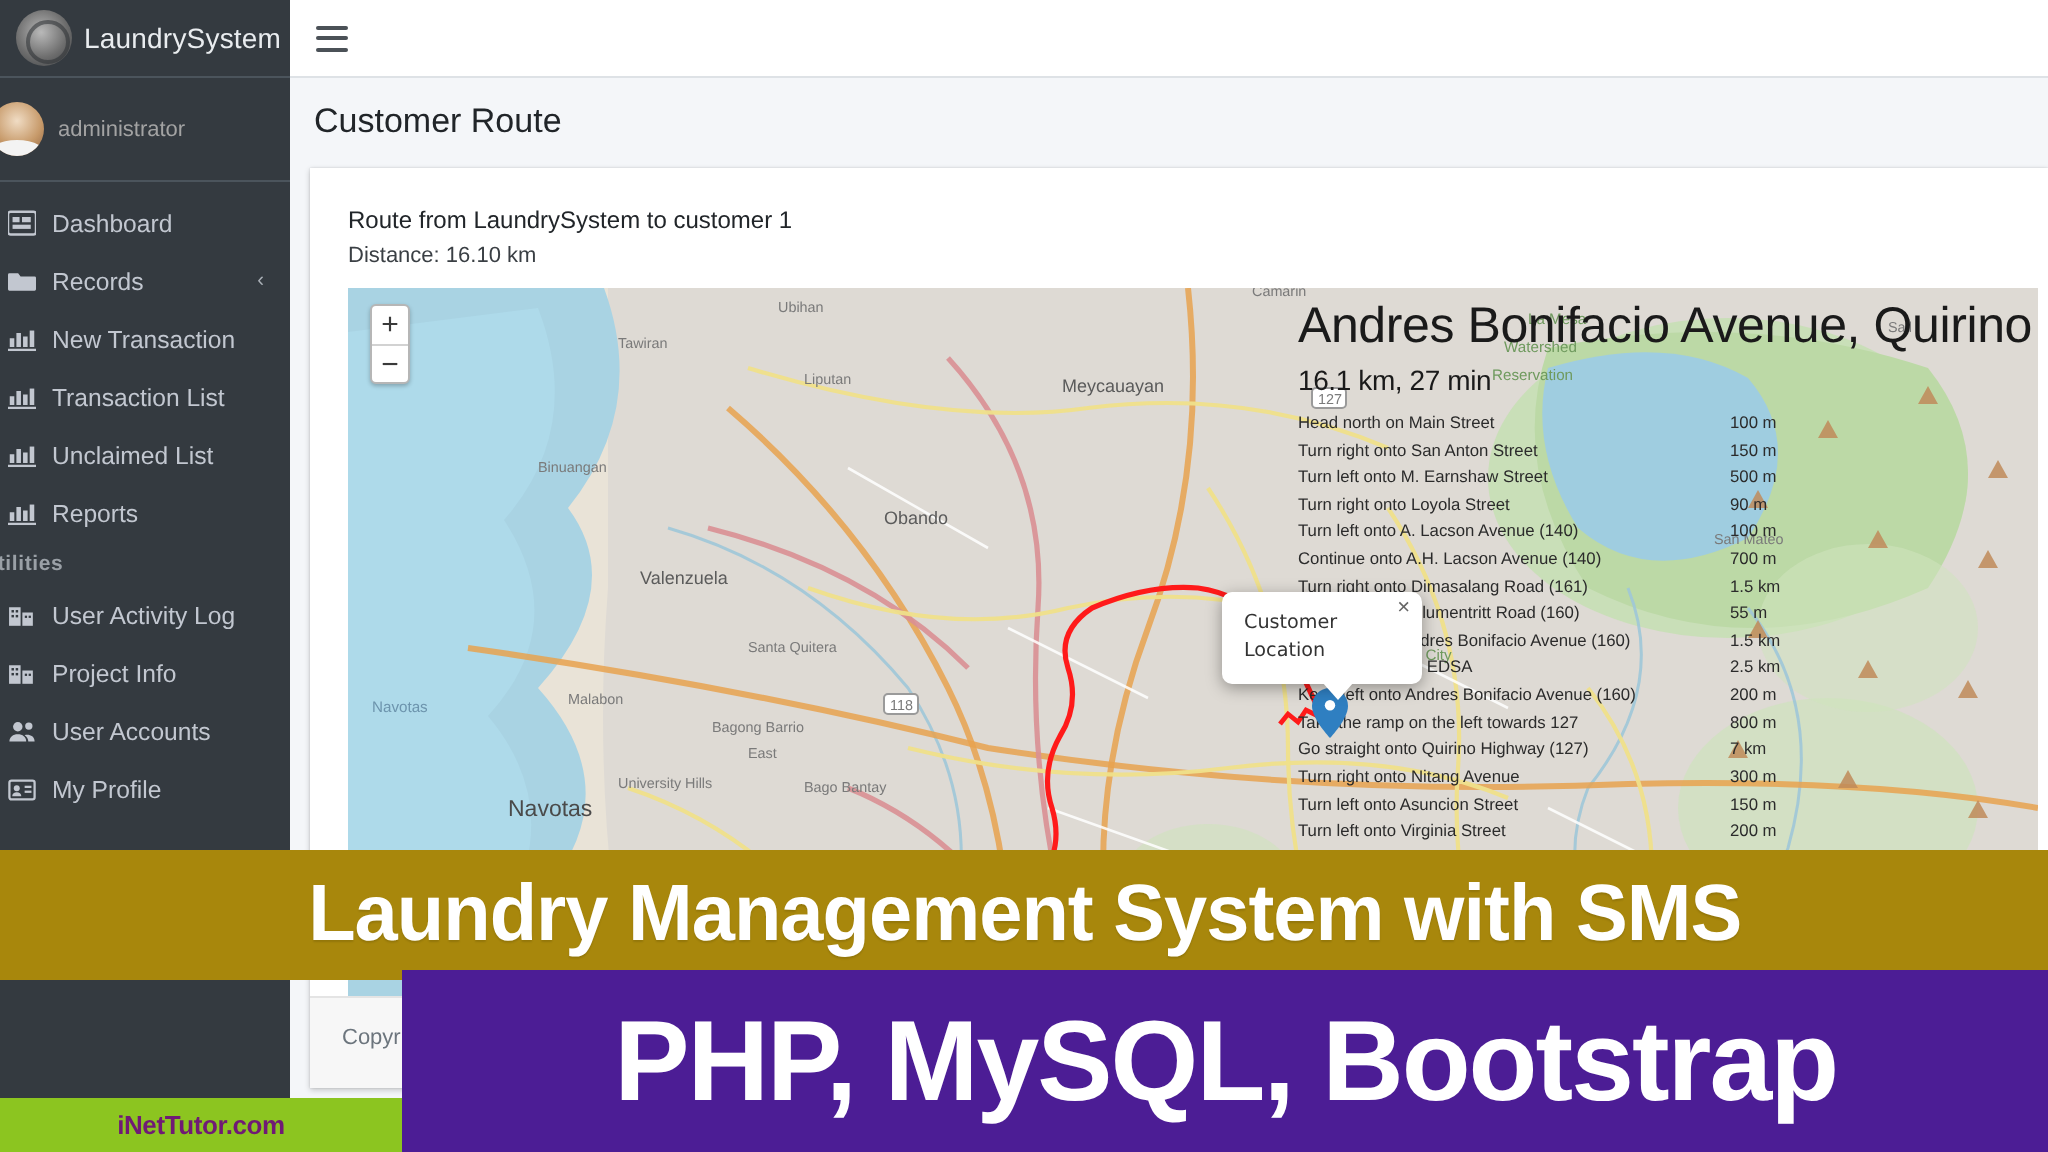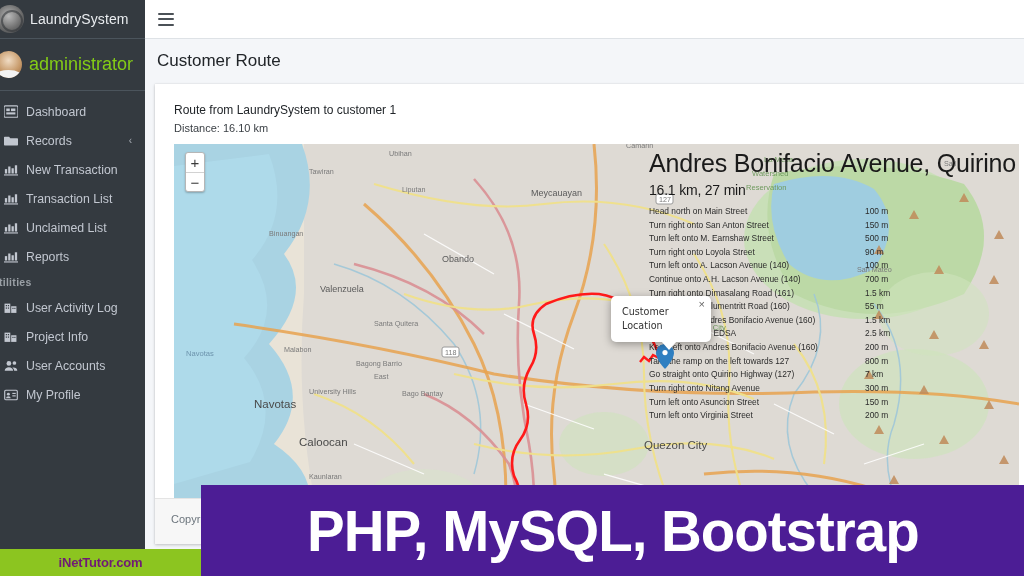--- a/index.html
+++ b/index.html
@@ -14,21 +14,21 @@
   
   #sidebar {
     position: absolute; left: 0; top: 0;
     width: 145px; height: 576px;
     background: #343a40;
     color: #c2c7d0;
     overflow: hidden;
   }
   .brand {
     height: 39px; display: flex; align-items: center;
-    padding-left: 4px; gap: 6px;
+    padding-left: 16px; gap: 6px;
     border-bottom: 1px solid #4b545c;
   }
   .brand-logo {
     width: 28px; height: 28px; border-radius: 50%;
     margin-left: -8px;
     background: radial-gradient(circle at 45% 40%, #b9b9b9 0%, #6e6e6e 55%, #3c3f42 100%);
     position: relative; flex: 0 0 auto;
   }
   .brand-logo::after{
     content:""; position:absolute; left:5px; top:5px; width:18px; height:18px;
@@ -44,21 +44,21 @@
   .avatar {
     width: 27px; height: 27px; border-radius: 50%;
     margin-left: -9px; flex: 0 0 auto;
     background: radial-gradient(circle at 50% 35%, #f0dcc4 0%, #c79a6a 55%, #8b5e3c 100%);
     position: relative; overflow: hidden;
   }
   .avatar::after{
     content:""; position:absolute; left:-2px; bottom:-9px; width:31px; height:17px;
     border-radius:50%; background:#f3f3f3;
   }
-  .user-label { font-size: 18px; color: #84cc16; }
+  .user-label { font-size: 11px; color: #a3a3a3; }
 
   .navlist { padding-top: 6px; }
   .navitem {
     display: flex; align-items: center;
     height: 29px; padding-left: 4px; gap: 8px;
     font-size: 12.3px; color: #c2c7d0;
     cursor: pointer; position: relative;
   }
   .navitem .label { white-space: nowrap; }
   .navitem .chevron {
@@ -589,20 +589,23 @@
                 <span class="dirs-dist">200 m</span>
               </div>
           </div>
         </div>
       </div>
 
       <div class="card-footer">Copyright</div>
     </div>
   </section>
 
+  <div class="banner-gold">
+    <div class="txt">Laundry Management System with SMS</div>
+  </div>
 
   <div class="banner-blue">
     <div class="txt">PHP, MySQL, Bootstrap</div>
   </div>
 
   <div class="logo-strip">
     <div class="txt">iNetTutor.com</div>
   </div>
 
 </div>

